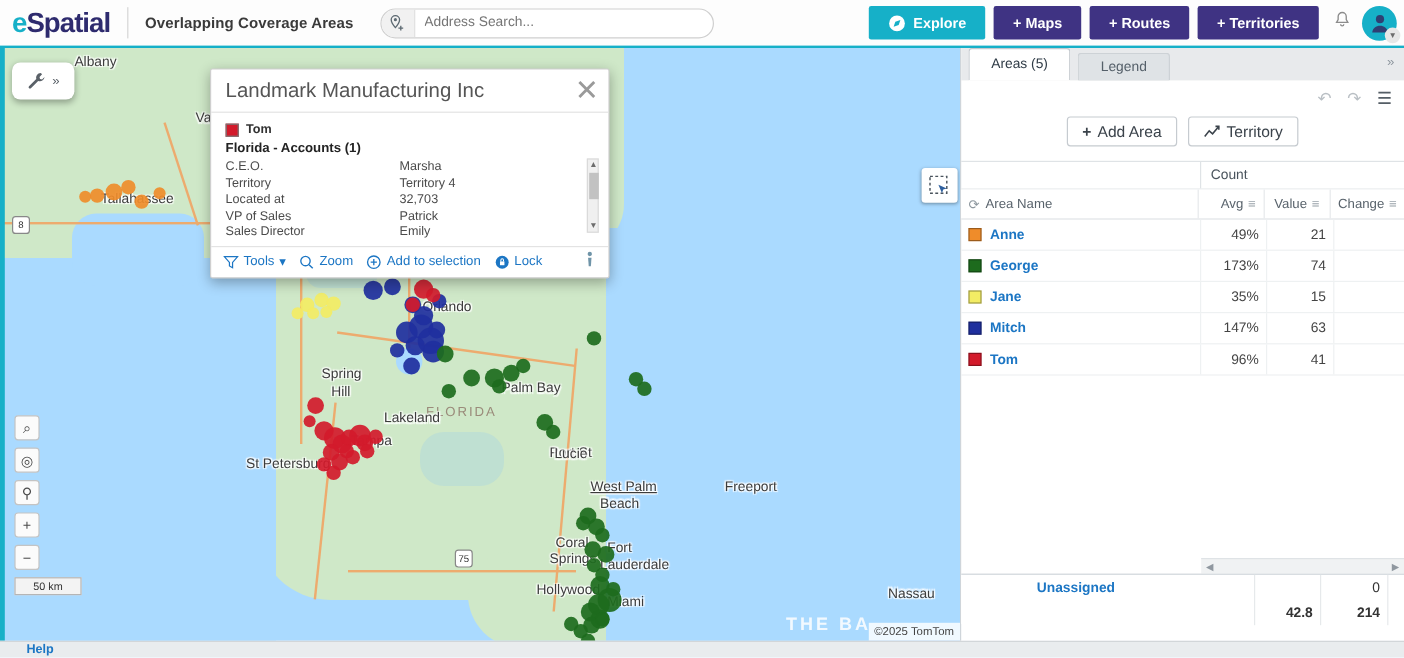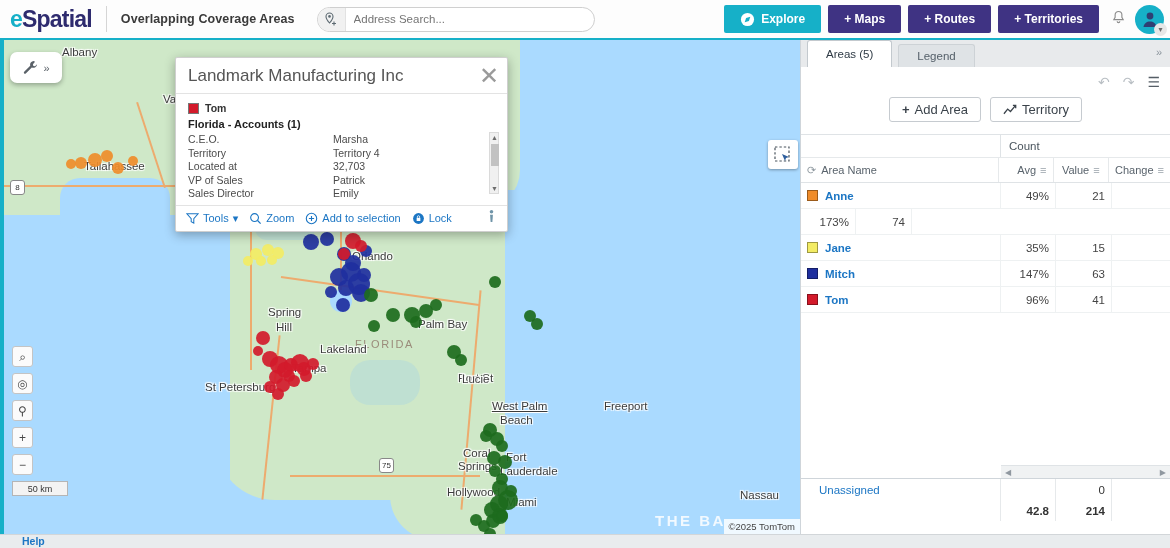--- a/index.html
+++ b/index.html
@@ -194,21 +194,21 @@
     position: absolute; left: 200px; right: 0; bottom: 56px; height: 13px;
     background: #f0f2f3; border-top: 1px solid #dfe3e6; display: flex;
     align-items: center; justify-content: space-between; padding: 0 4px;
     font-size: 8px; color: #9098a0;
   }
   .foot {
     position: absolute; left: 0; right: 0; bottom: 14px; height: 42px;
     border-top: 1px solid #cfd5da; background: #fff;
   }
   .f-row { display: flex; height: 21px; }
-  .f-c1 { width: 200px; border-right: 1px solid #e6e9eb; font-size: 11.5px; color: #1c76c4; font-weight: normal; display: flex; align-items: center; padding-left: 18px; }
+  .f-c1 { width: 200px; border-right: 1px solid #e6e9eb; font-size: 11.5px; color: #1c76c4; font-weight: bold; display: flex; align-items: center; padding-left: 18px; margin-left: 45px; }
   .f-num { width: 55px; border-right: 1px solid #e6e9eb; font-size: 11.5px; display: flex; align-items: center; justify-content: flex-end; padding-right: 6px; color: #333; }
   .f-num.wide { width: 56px; }
   .f-last { flex: 1; }
   .f-bold { font-weight: bold; }
 
   .bottombar {
     position: absolute; left: 0; bottom: 0; width: 1170px; height: 14px;
     background: #e9ecee; border-top: 1px solid #d2d6d9;
   }
   .help-lnk { position: absolute; left: 22px; top: 0; font-size: 10.5px; color: #1c76c4; font-weight: bold; cursor: pointer; }
@@ -560,20 +560,24 @@
           <div class="r-row">
             <div class="rc rc-name">
               <span class="sw" style="background:#ef8c2a"></span>
               <span>Anne</span>
             </div>
             <div class="rc rc-num">49%</div>
             <div class="rc rc-num wide">21</div>
             <div class="rc rc-chg"></div>
           </div>
           <div class="r-row">
+            <div class="rc rc-name">
+              <span class="sw" style="background:#1d6b1d"></span>
+              <span>George</span>
+            </div>
             <div class="rc rc-num">173%</div>
             <div class="rc rc-num wide">74</div>
             <div class="rc rc-chg"></div>
           </div>
           <div class="r-row">
             <div class="rc rc-name">
               <span class="sw" style="background:#f3ec64"></span>
               <span>Jane</span>
             </div>
             <div class="rc rc-num">35%</div>

